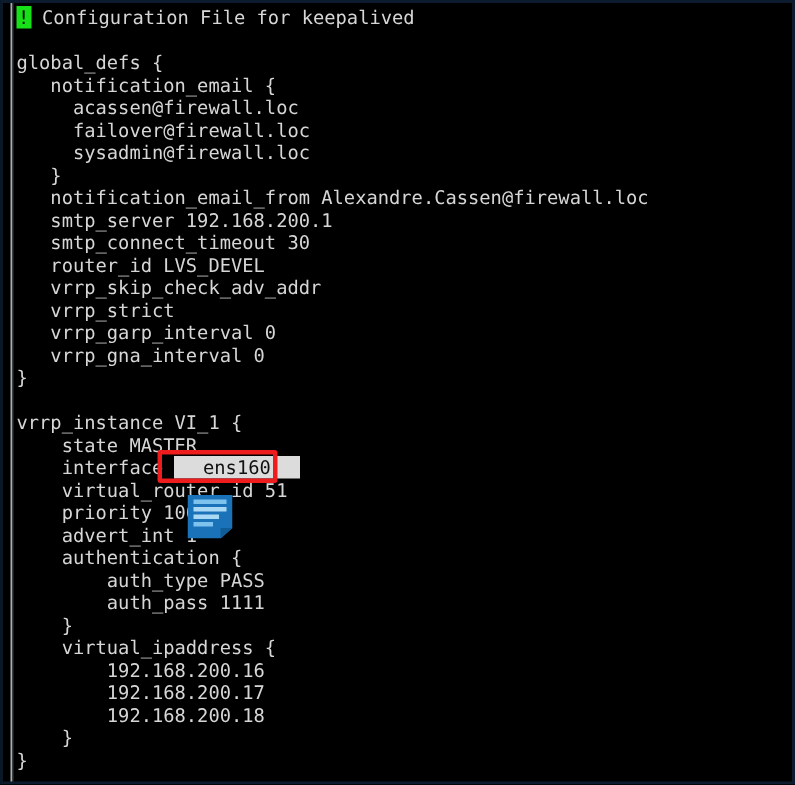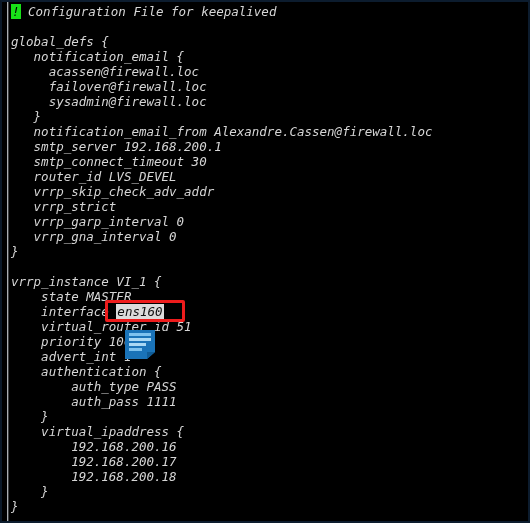--- a/index.html
+++ b/index.html
@@ -53,42 +53,41 @@
     top: 2px;
     width: 515px;
     margin: 0;
     padding: 0;
     font-family: "DejaVu Sans Mono", "Liberation Mono", monospace;
     font-size: 12.5px;
     line-height: 15px;
     color: #d6d6d6;
     white-space: pre;
     letter-spacing: 0px;
-    font-style: italic;
   }
 
   .line {
     height: 15px;
     white-space: pre;
   }
 
   
   .cursor-block {
     background: #18e018;
     color: #000000;
     display: inline-block;
     padding: 0 1px;
   }
 
   
   .selection {
     background: #dcdcdc;
     color: #101010;
     display: inline-block;
-    padding: 0 1px;
+    padding: 0 19px;
   }
 
   
   #annotation-box {
     position: absolute;
     left: 103px;
     top: 298px;
     width: 80px;
     height: 22px;
     border: 3px solid #ee1c1c;

